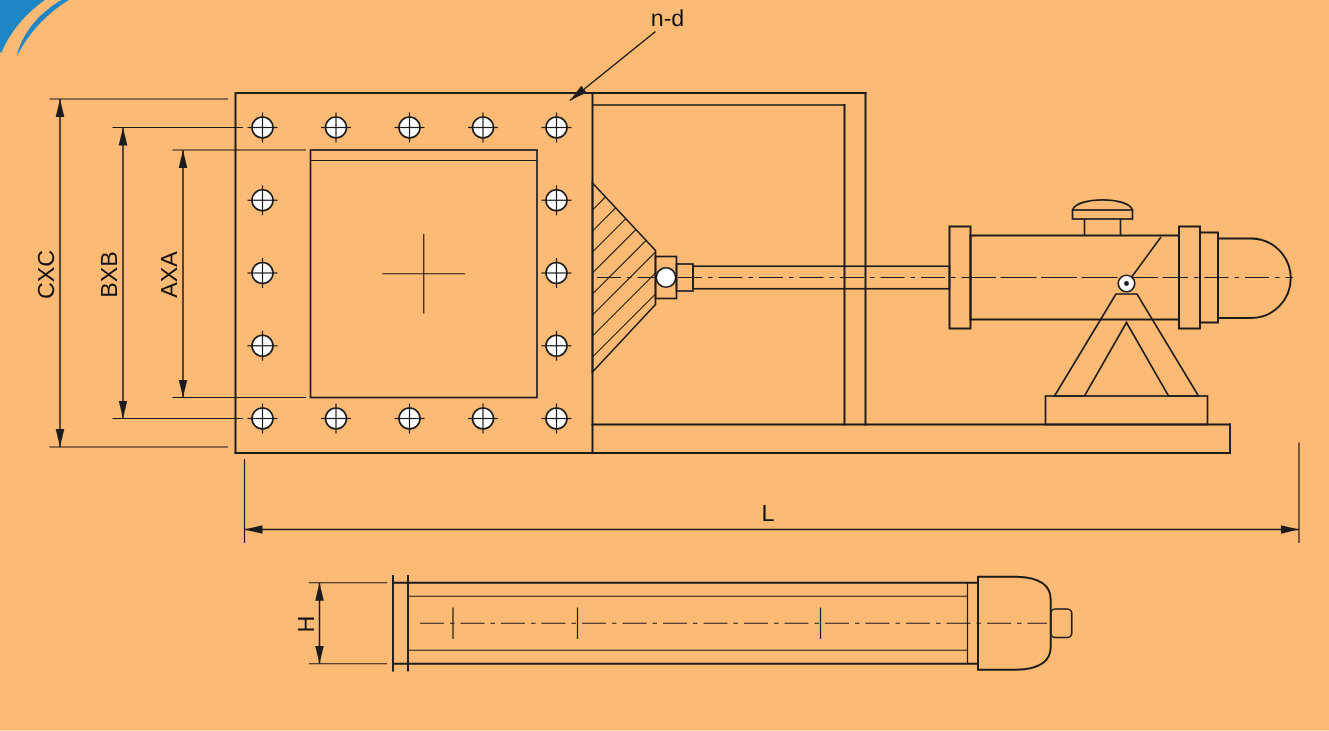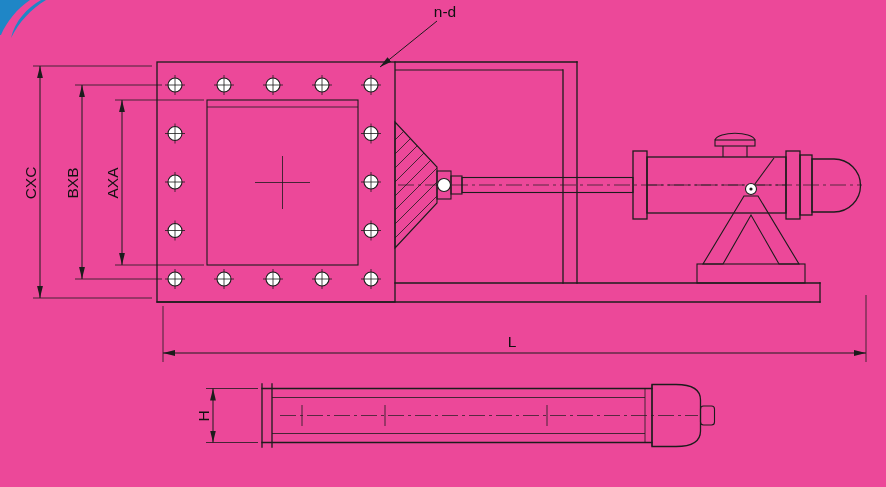--- a/index.html
+++ b/index.html
@@ -4,21 +4,21 @@
 <style>
   html, body {
     margin: 0;
     padding: 0;
     background: #ffffff;
   }
   .canvas {
     position: relative;
     width: 886px;
     height: 487px;
-    background: #ec4899;
+    background: #fdba74;
     overflow: hidden;
     font-family: "Liberation Sans", sans-serif;
   }
   svg { display: block; }
   .ln    { stroke: #1c1c1c; fill: none; stroke-width: 1.3; stroke-linecap: square; }
   .med   { stroke: #1c1c1c; fill: none; stroke-width: 1.1; }
   .thin  { stroke: #1c1c1c; fill: none; stroke-width: 0.8; }
   .dim   { stroke: #1c1c1c; fill: none; stroke-width: 1; }
   .hatch { stroke: #1c1c1c; fill: none; stroke-width: 0.8; }
   .hole  { fill: #ffffff; stroke: #1c1c1c; stroke-width: 1.1; }

